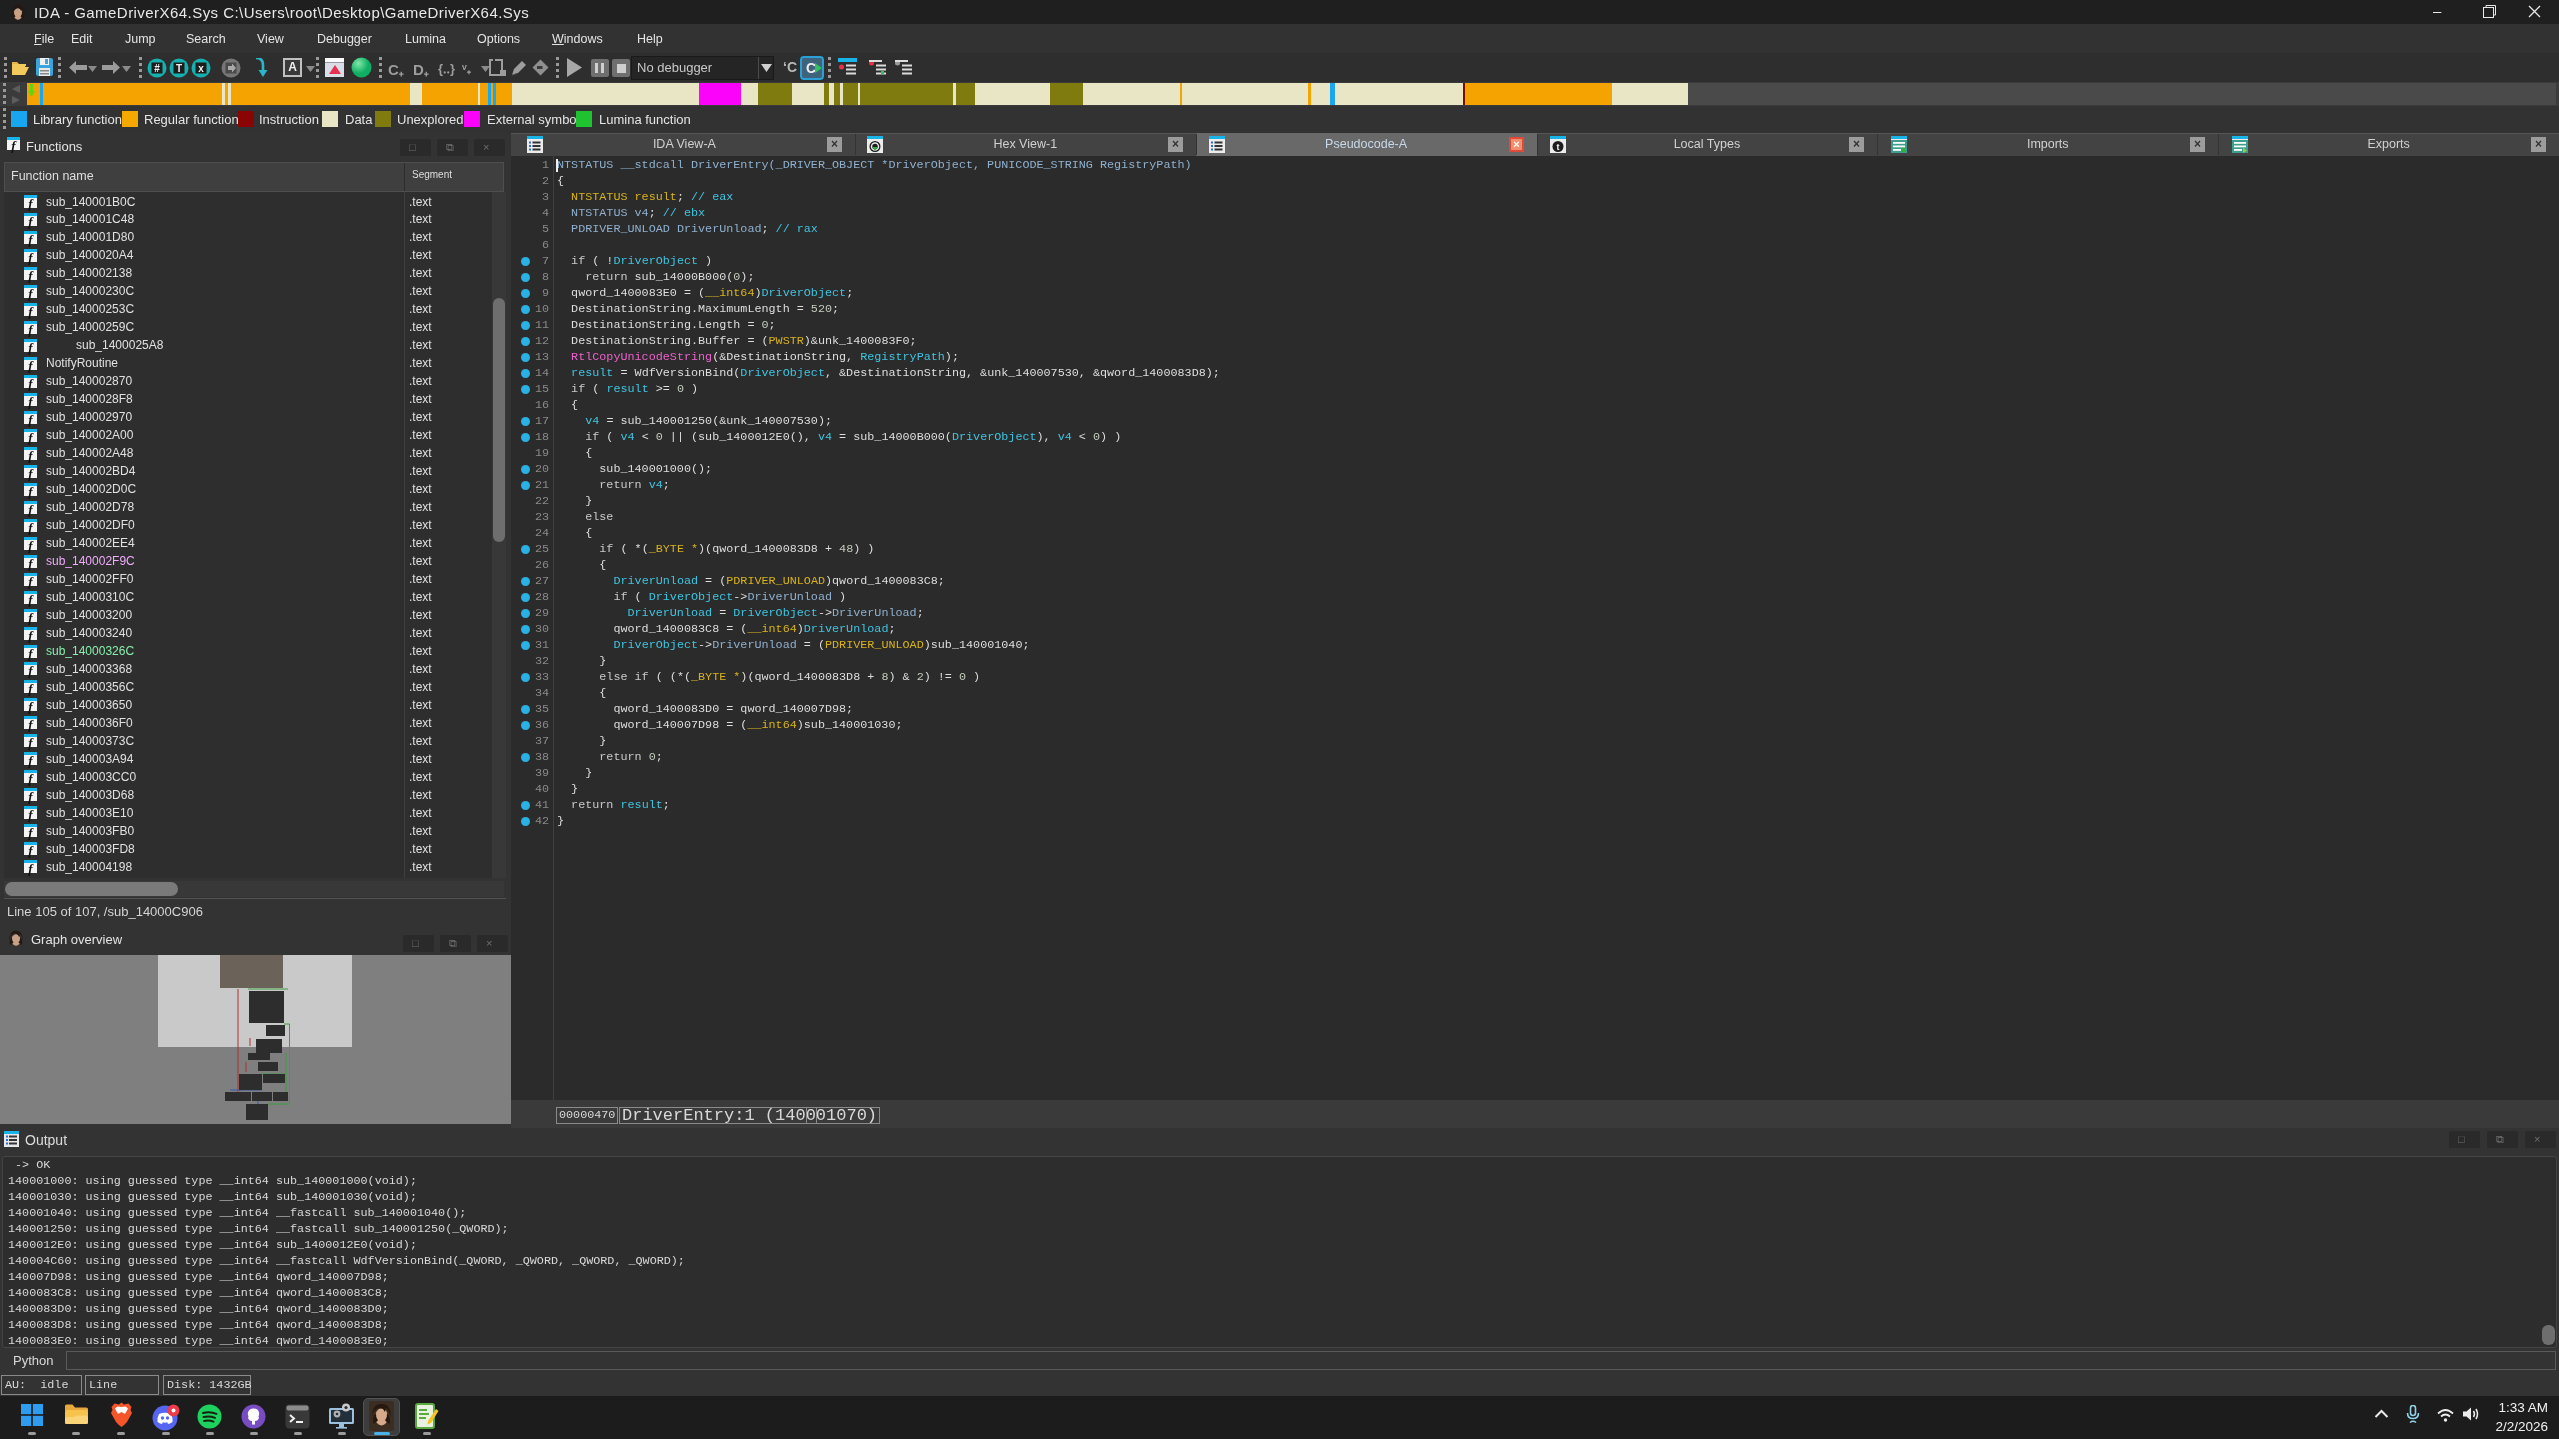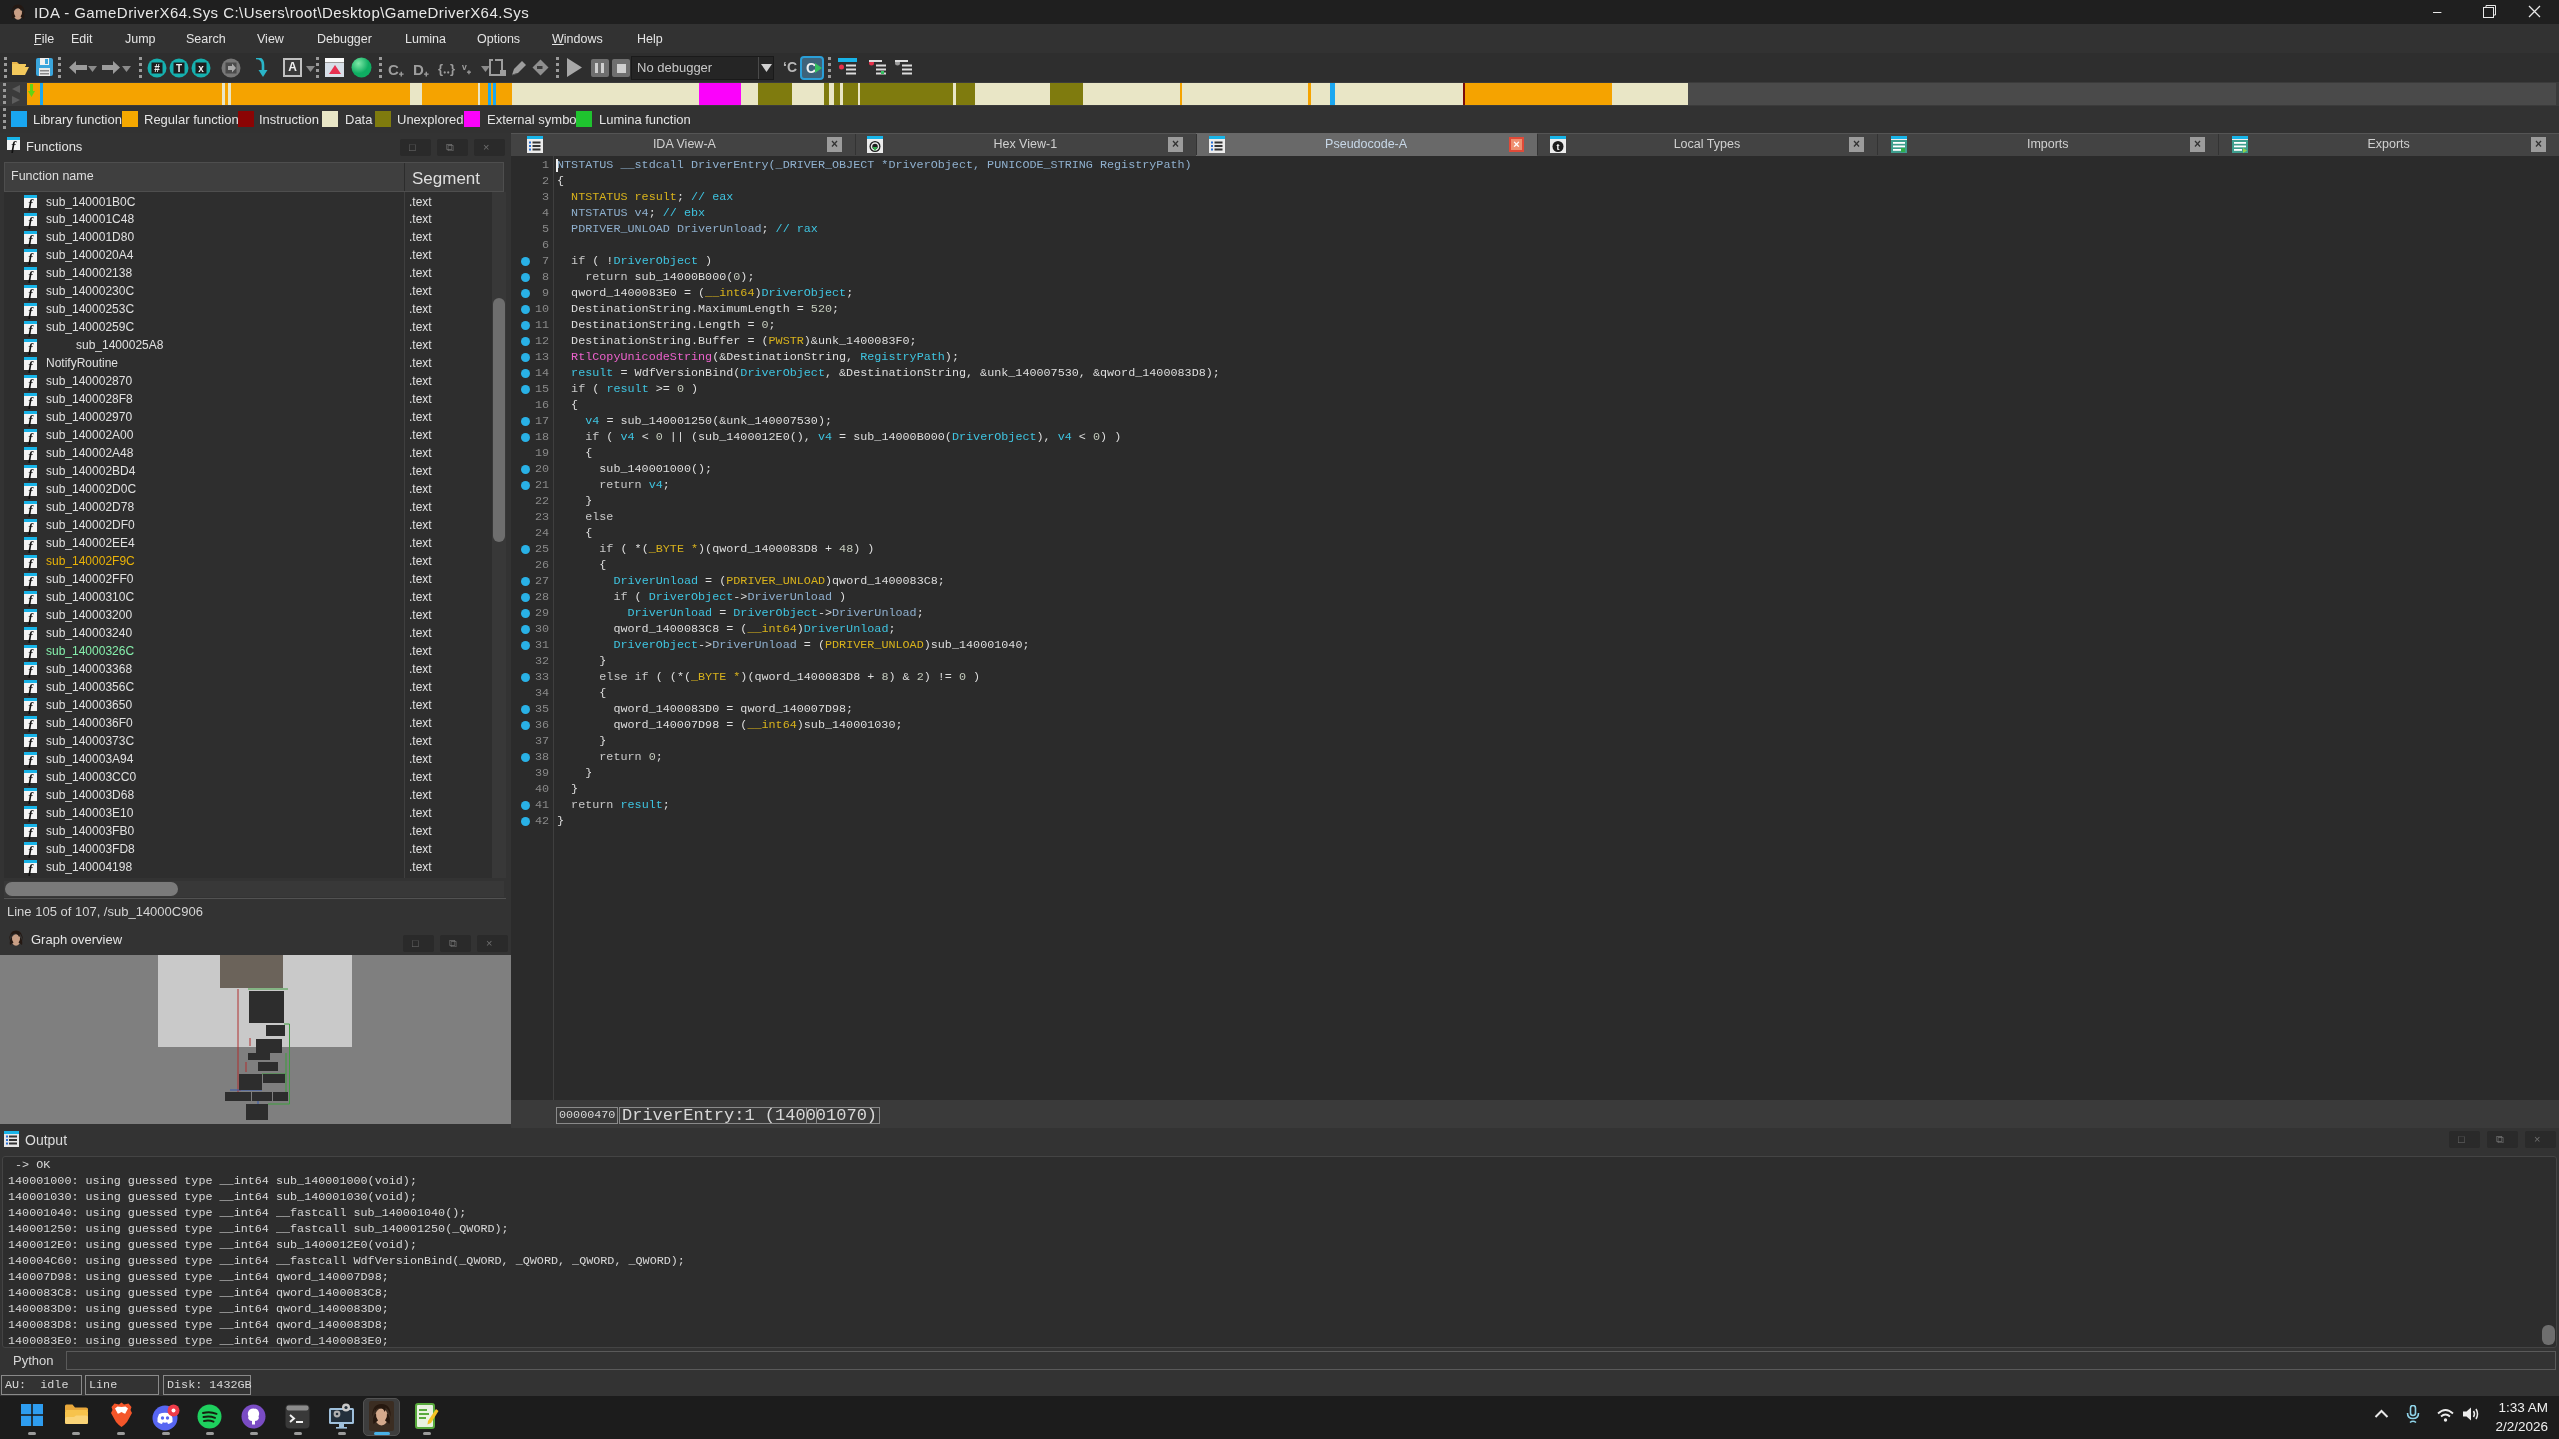--- a/index.html
+++ b/index.html
@@ -255,21 +255,21 @@
     </div>
 <div class="wbtn" style="left:437px;top:139px">
       <span>⧉</span>
     </div>
 <div class="wbtn" style="left:474px;top:139px">
       <span>×</span>
     </div>
 <div class="abs" style="left:4px;top:162px;width:500px;height:30px;background:#3f3f3f;border:1px solid #4e4e4e"></div>
 <div class="abs" style="left:404px;top:163px;width:1px;height:28px;background:#2c2c2c"></div>
 <div class="abs" style="left:11px;top:169px;font-size:12.5px;color:#dedede;font-family:'Liberation Sans',sans-serif;white-space:pre;">Function name</div>
-<div class="abs" style="left:412px;top:169px;font-size:17px;color:#dedede;font-family:'Liberation Sans',sans-serif;white-space:pre;">Segment</div>
+<div class="abs" style="left:412px;top:169px;font-size:10px;color:#dedede;font-family:'Liberation Sans',sans-serif;white-space:pre;">Segment</div>
 <div class="abs" style="left:4px;top:192px;width:500px;height:686px;background:#2e2e2e"></div>
 <div class="abs" style="left:404px;top:192px;width:1px;height:686px;background:#3f3f3f"></div>
 <div class="abs" style="left:24px;top:195.0px;width:13px;height:13px;background:#f4f4f4;border-top:3px solid #18b4e8;box-sizing:border-box">
       <span style="position:absolute;left:0;top:-2px;width:13px;text-align:center;font-family:'Liberation Serif',serif;font-style:italic;font-weight:bold;font-size:13px;color:#111;line-height:15px">f</span>
     </div>
 <div class="abs" style="left:46px;top:194.5px;font-size:12px;color:#e0e0e0;font-family:'Liberation Sans',sans-serif;white-space:pre;">sub_140001B0C</div>
 <div class="abs" style="left:409px;top:194.5px;font-size:12px;color:#e0e0e0;font-family:'Liberation Sans',sans-serif;white-space:pre;">.text</div>
 <div class="abs" style="left:24px;top:212.98px;width:13px;height:13px;background:#f4f4f4;border-top:3px solid #18b4e8;box-sizing:border-box">
       <span style="position:absolute;left:0;top:-2px;width:13px;text-align:center;font-family:'Liberation Serif',serif;font-style:italic;font-weight:bold;font-size:13px;color:#111;line-height:15px">f</span>
     </div>
@@ -361,21 +361,21 @@
 <div class="abs" style="left:46px;top:518.1400000000002px;font-size:12px;color:#e0e0e0;font-family:'Liberation Sans',sans-serif;white-space:pre;">sub_140002DF0</div>
 <div class="abs" style="left:409px;top:518.1400000000002px;font-size:12px;color:#e0e0e0;font-family:'Liberation Sans',sans-serif;white-space:pre;">.text</div>
 <div class="abs" style="left:24px;top:536.6200000000002px;width:13px;height:13px;background:#f4f4f4;border-top:3px solid #18b4e8;box-sizing:border-box">
       <span style="position:absolute;left:0;top:-2px;width:13px;text-align:center;font-family:'Liberation Serif',serif;font-style:italic;font-weight:bold;font-size:13px;color:#111;line-height:15px">f</span>
     </div>
 <div class="abs" style="left:46px;top:536.1200000000002px;font-size:12px;color:#e0e0e0;font-family:'Liberation Sans',sans-serif;white-space:pre;">sub_140002EE4</div>
 <div class="abs" style="left:409px;top:536.1200000000002px;font-size:12px;color:#e0e0e0;font-family:'Liberation Sans',sans-serif;white-space:pre;">.text</div>
 <div class="abs" style="left:24px;top:554.6000000000003px;width:13px;height:13px;background:#f4f4f4;border-top:3px solid #18b4e8;box-sizing:border-box">
       <span style="position:absolute;left:0;top:-2px;width:13px;text-align:center;font-family:'Liberation Serif',serif;font-style:italic;font-weight:bold;font-size:13px;color:#111;line-height:15px">f</span>
     </div>
-<div class="abs" style="left:46px;top:554.1000000000003px;font-size:12px;color:#eab308;font-family:'Liberation Sans',sans-serif;white-space:pre;">sub_140002F9C</div>
+<div class="abs" style="left:46px;top:554.1000000000003px;font-size:12px;color:#f0abfc;font-family:'Liberation Sans',sans-serif;white-space:pre;">sub_140002F9C</div>
 <div class="abs" style="left:409px;top:554.1000000000003px;font-size:12px;color:#e0e0e0;font-family:'Liberation Sans',sans-serif;white-space:pre;">.text</div>
 <div class="abs" style="left:24px;top:572.5800000000003px;width:13px;height:13px;background:#f4f4f4;border-top:3px solid #18b4e8;box-sizing:border-box">
       <span style="position:absolute;left:0;top:-2px;width:13px;text-align:center;font-family:'Liberation Serif',serif;font-style:italic;font-weight:bold;font-size:13px;color:#111;line-height:15px">f</span>
     </div>
 <div class="abs" style="left:46px;top:572.0800000000003px;font-size:12px;color:#e0e0e0;font-family:'Liberation Sans',sans-serif;white-space:pre;">sub_140002FF0</div>
 <div class="abs" style="left:409px;top:572.0800000000003px;font-size:12px;color:#e0e0e0;font-family:'Liberation Sans',sans-serif;white-space:pre;">.text</div>
 <div class="abs" style="left:24px;top:590.5600000000003px;width:13px;height:13px;background:#f4f4f4;border-top:3px solid #18b4e8;box-sizing:border-box">
       <span style="position:absolute;left:0;top:-2px;width:13px;text-align:center;font-family:'Liberation Serif',serif;font-style:italic;font-weight:bold;font-size:13px;color:#111;line-height:15px">f</span>
     </div>
 <div class="abs" style="left:46px;top:590.0600000000003px;font-size:12px;color:#e0e0e0;font-family:'Liberation Sans',sans-serif;white-space:pre;">sub_14000310C</div>

